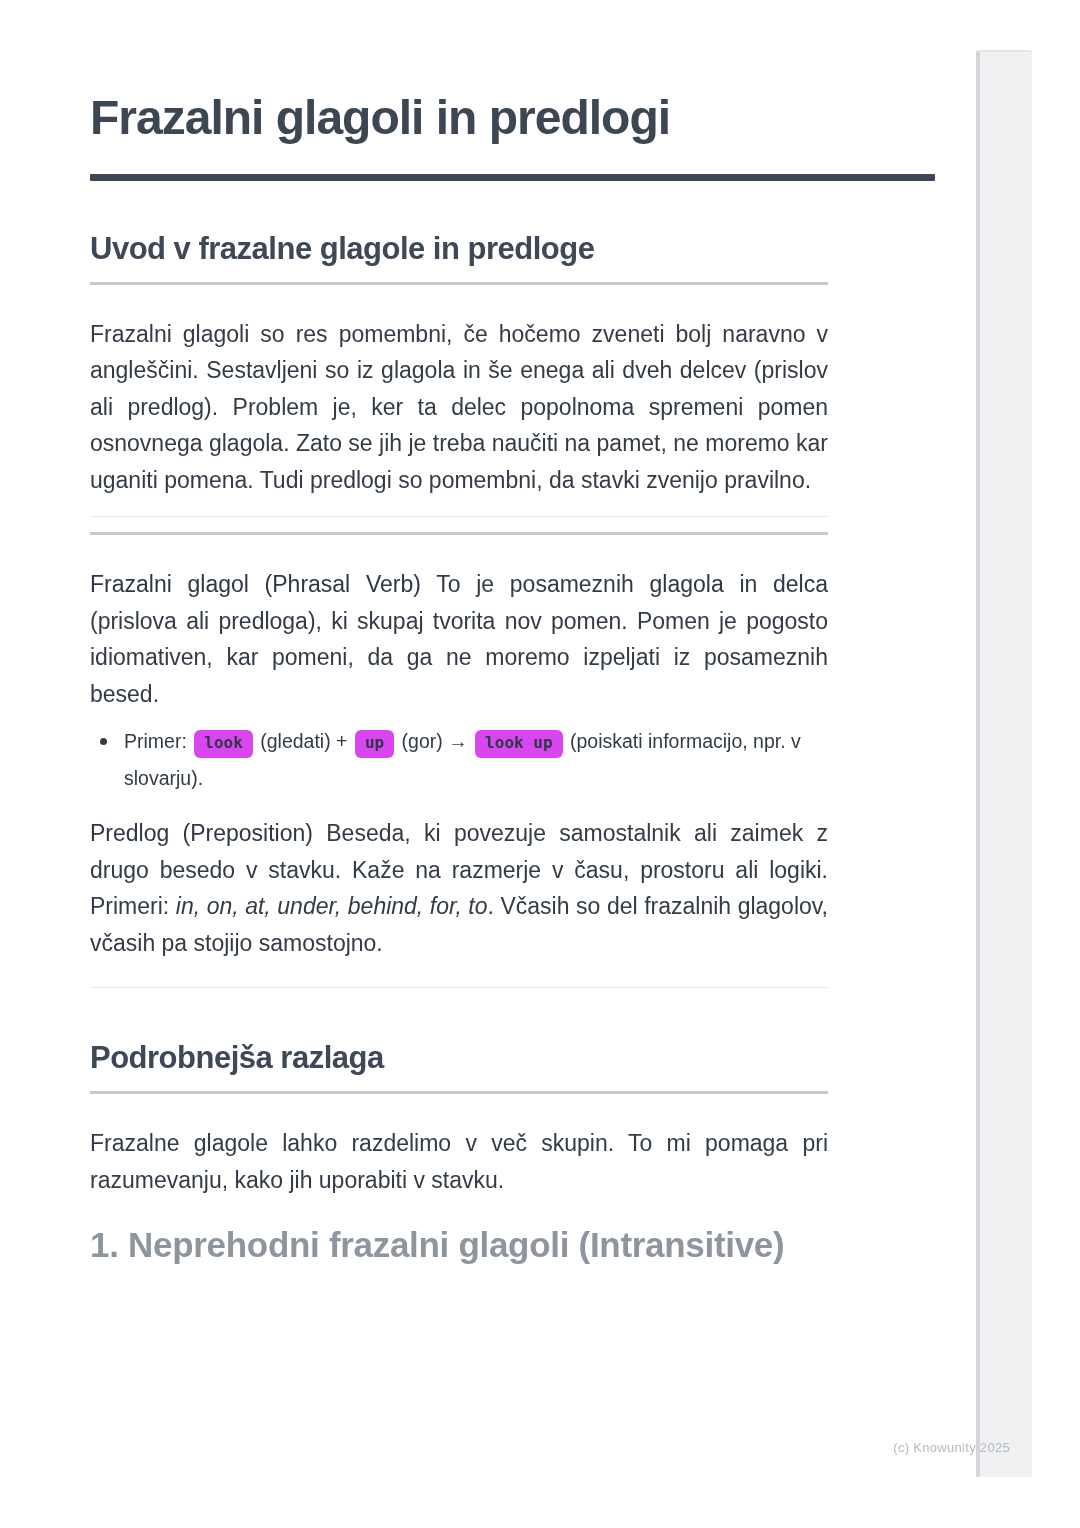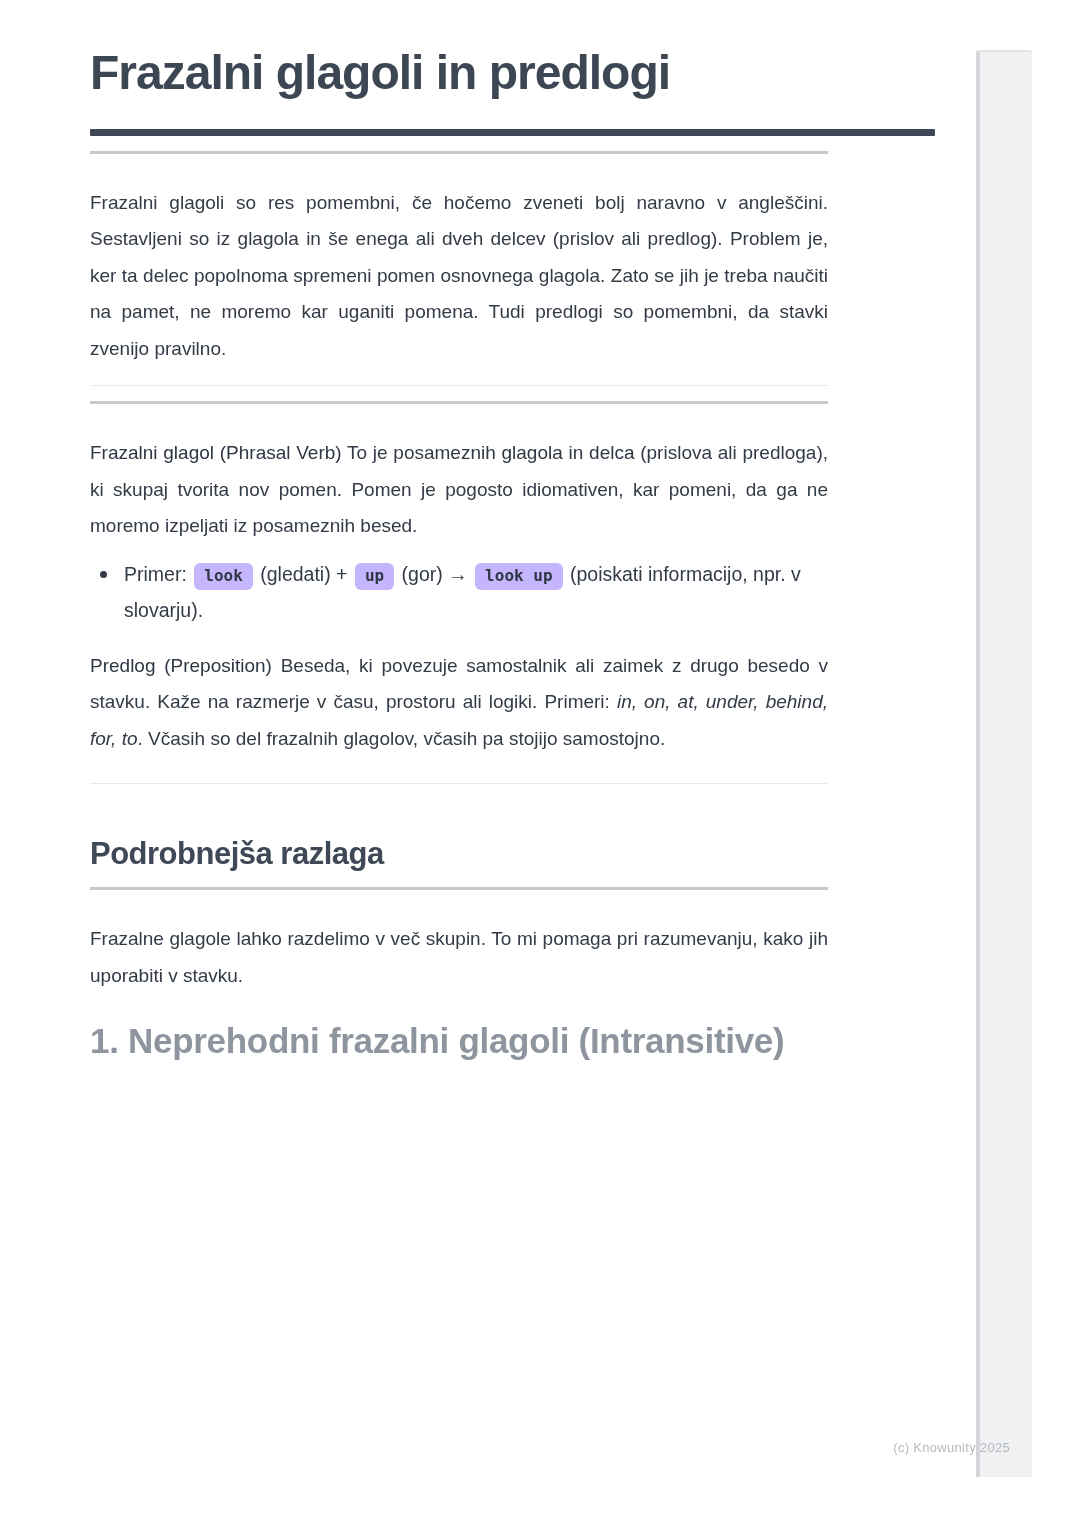--- a/index.html
+++ b/index.html
@@ -8,40 +8,40 @@
     position:relative;
     width:1080px; height:1528px;
     background:#ffffff;
     font-family:"Liberation Sans","DejaVu Sans",sans-serif;
     overflow:hidden;
   }
   .content {
     position:absolute; left:90px; top:0; width:738px;
   }
   .doc-title {
-    margin-top:45px;
+    margin-top:90px;
     font-size:48px; font-weight:700; letter-spacing:-1px;
     color:#3d4754; line-height:1.16;
   }
   .rule-dark {
     width:845px; height:7px; background:#3e4755;
     margin-top:28px; border-radius:1px;
   }
   .h2 {
     font-size:31px; font-weight:700; letter-spacing:-0.5px;
     color:#3e4856; line-height:1.16;
   }
   .h2.first { margin-top:50px; }
   .h2.spaced { margin-top:52px; }
   .rule-light {
     width:738px; height:3px; background:#c7c9cc; margin-top:15px;
   }
   .para {
     margin-top:31px;
-    font-size:19px; line-height:36.5px; color:#333b47;
+    font-size:23px; line-height:36.5px; color:#333b47;
     text-align:justify;
   }
   .para .b { font-weight:400; color:#2e3743;margin-top:35px; }
   .para .i { font-style:italic; }
   .divider {
     width:738px; height:1px; background:#e8e9eb;
   }
   .divider.one { margin-top:18px; }
   .divider.two { margin-top:26px; }
   .bullet-row {
@@ -54,21 +54,21 @@
   .bullet-dot {
     position:absolute; left:10px; top:15px;
     width:7px; height:7px; border-radius:50%;
     background:#333b47; display:inline-block;
   }
   .chip {
     display:inline-block;
     font-family:"DejaVu Sans Mono","Liberation Mono",monospace;
     font-weight:700; font-size:16px; line-height:1.3;
     color:#2f3845;
-    background:#c4b5fd;
+    background:#d946ef;
     border-radius:6px;
     padding:3px 10px 4px;
     white-space:nowrap;
     vertical-align:baseline;
     margin:0 2px;
     text-align:center;
   }
   .para.tight { margin-top:13px; }
   .para.mid { margin-top:19px; }
   .h3 {
@@ -99,20 +99,21 @@
 
   <div class="scroll-strip"></div>
 
   <div class="copyright">(c) Knowunity 2025</div>
 
   <div class="content">
 
     <h1 class="doc-title">Frazalni glagoli in predlogi</h1>
     <div class="rule-dark"></div>
 
+    <h2 class="h2 first">Uvod v frazalne glagole in predloge</h2>
     <div class="rule-light"></div>
 
     <p class="para">Frazalni glagoli so res pomembni, če hočemo zveneti bolj naravno v angleščini. Sestavljeni so iz glagola in še enega ali dveh delcev (prislov ali predlog). Problem je, ker ta delec popolnoma spremeni pomen osnovnega glagola. Zato se jih je treba naučiti na pamet, ne moremo kar uganiti pomena. Tudi predlogi so pomembni, da stavki zvenijo pravilno.</p>
 
     <div class="divider one"></div>
 
     <div class="rule-light"></div>
 
     <p class="para"><span class="b">Frazalni glagol (Phrasal Verb)</span>
 <span>To je posameznih</span>

